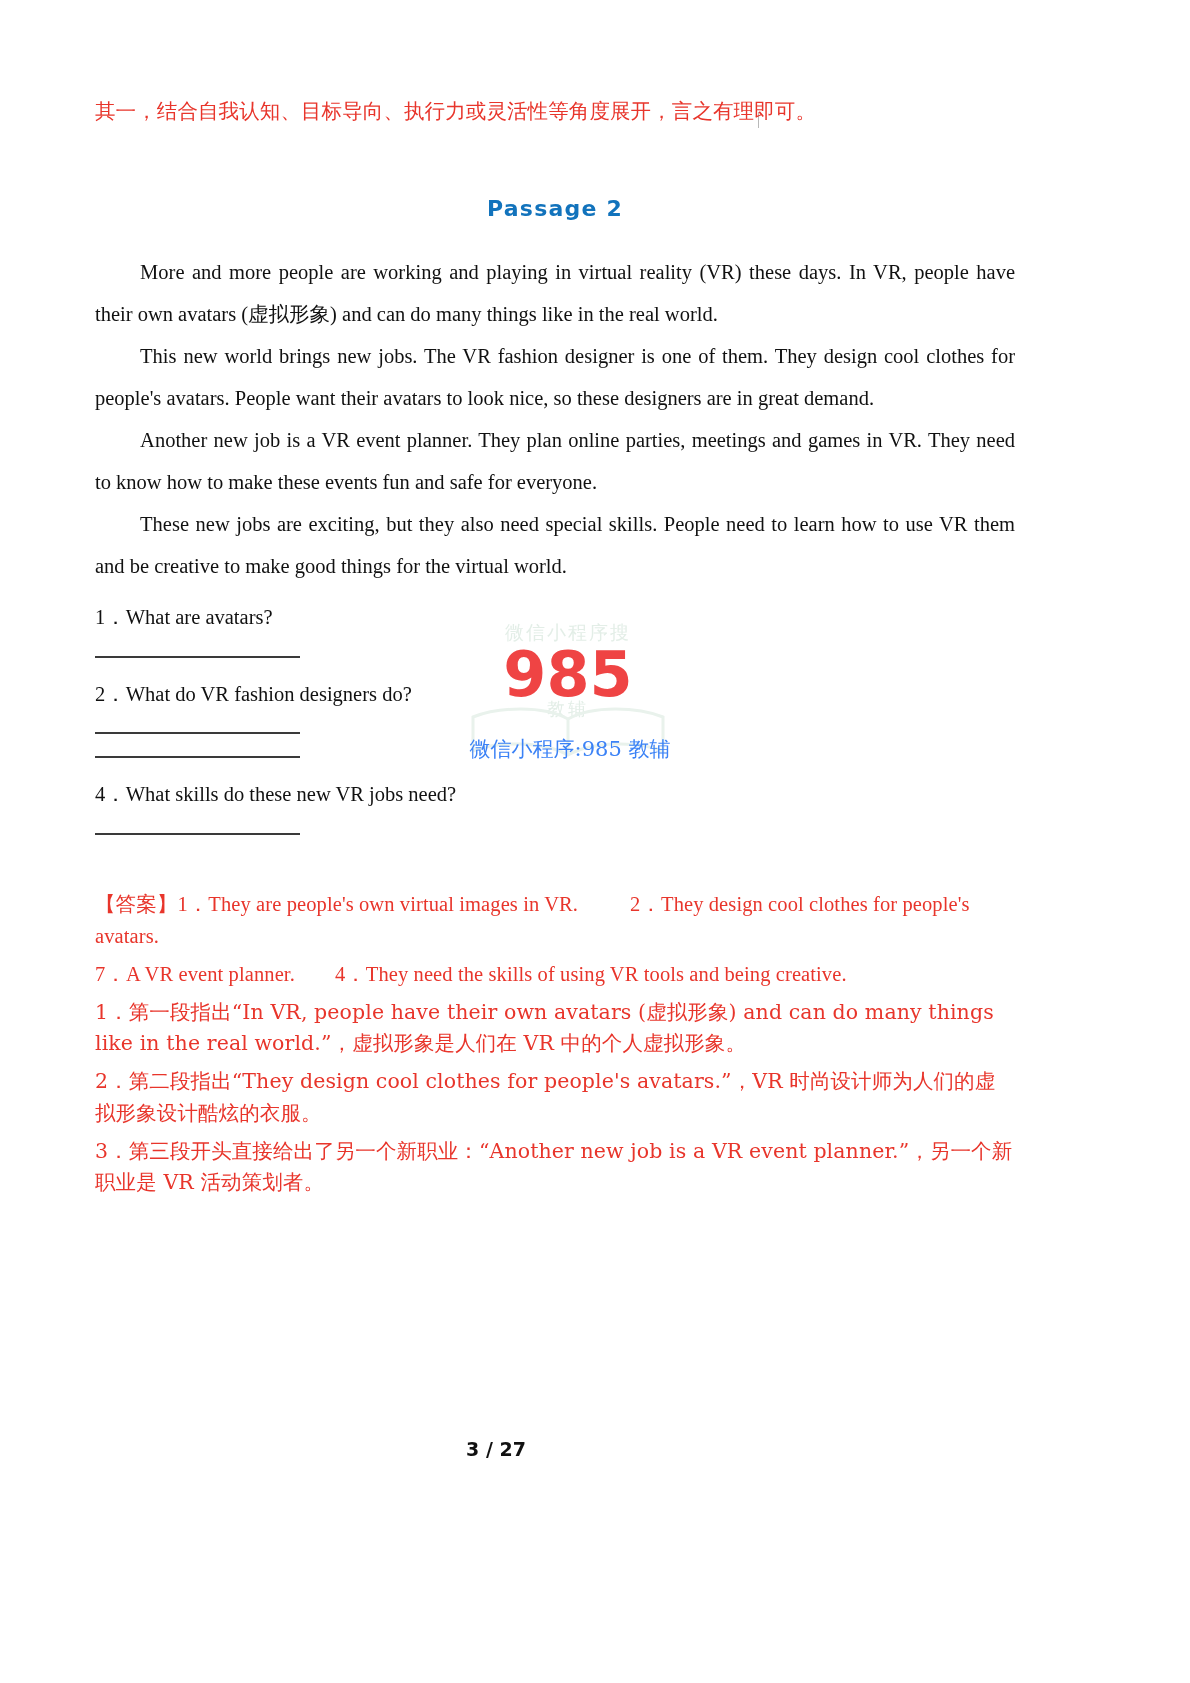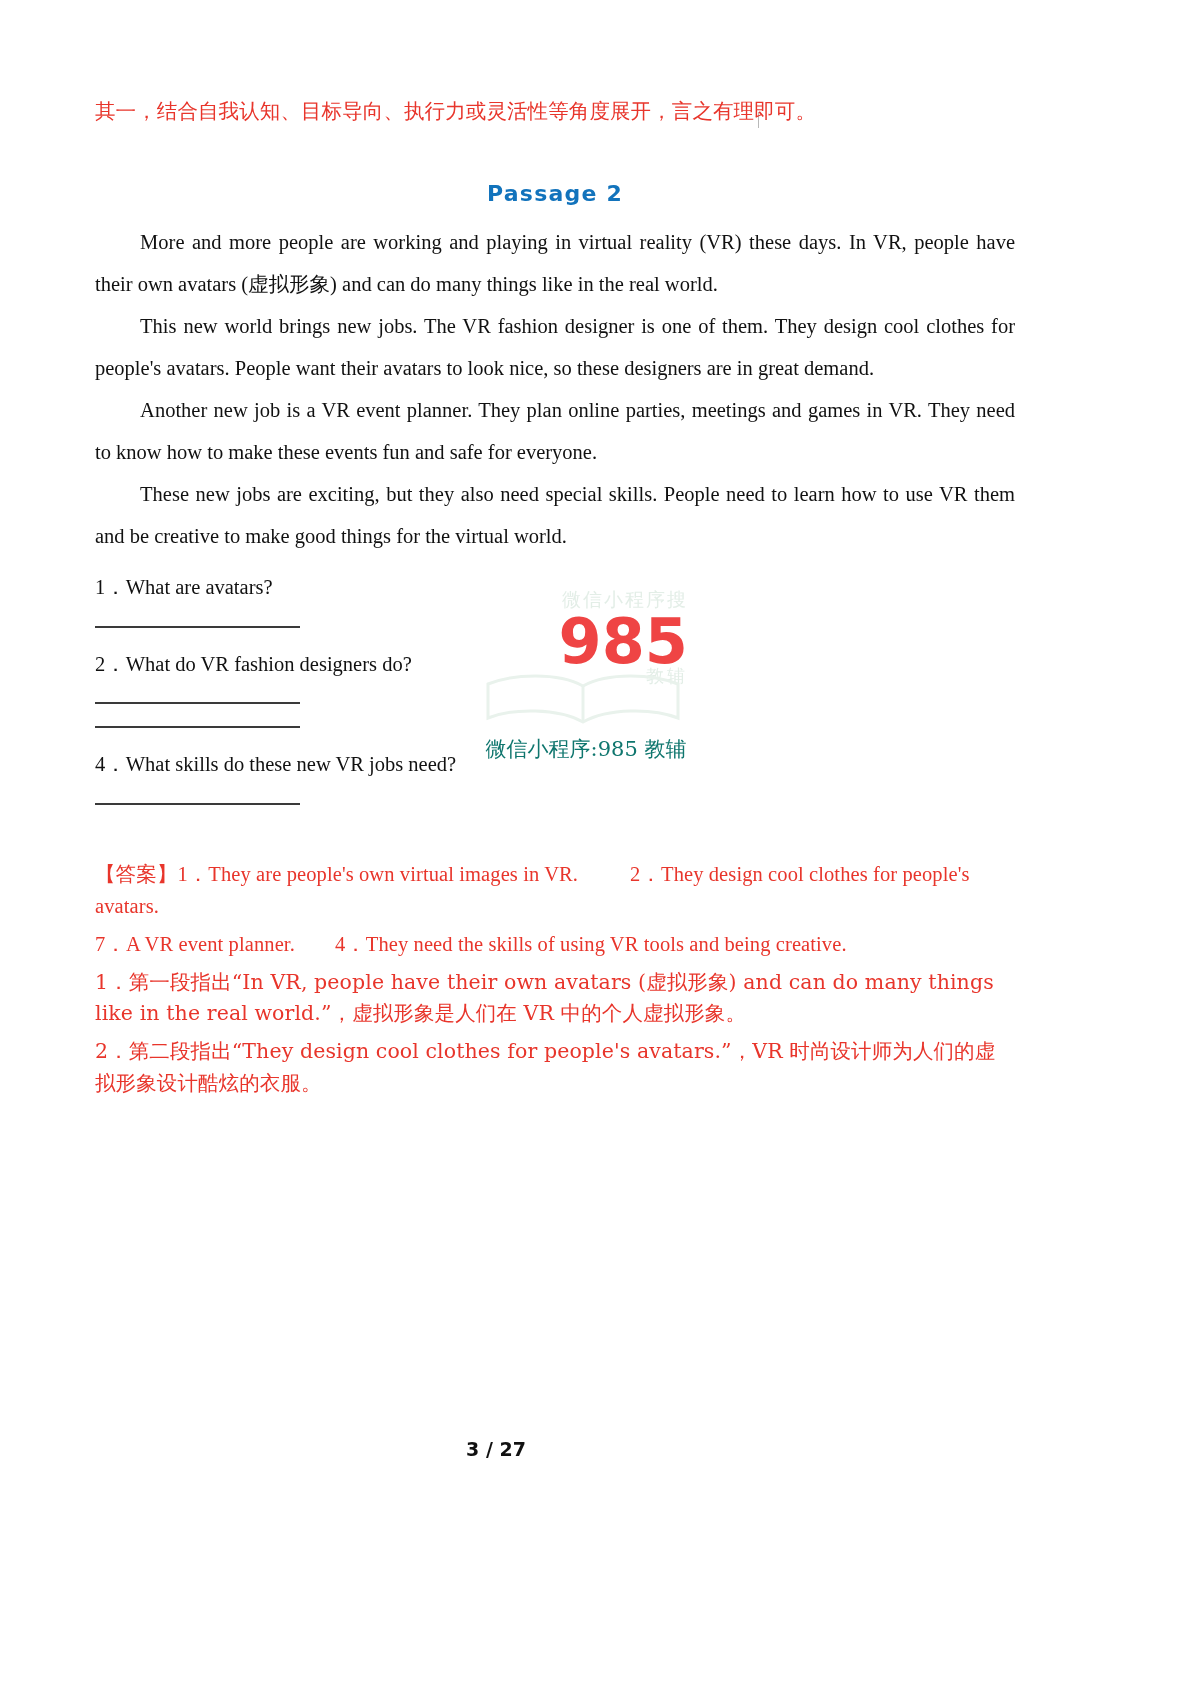--- a/index.html
+++ b/index.html
@@ -57,21 +57,21 @@
   }
 
   
   .passage-heading {
     text-align: center;
     color: #1273bc;
     font-weight: bold;
     font-size: 22px;
     font-family: "DejaVu Sans", "Liberation Sans", sans-serif;
     letter-spacing: 1.2px;
-    margin: 1px;
+    margin: 16px;
   }
 
   
   .body-para {
     font-size: 20.5px;
     line-height: 2.05;
     text-align: justify;
     text-justify: inter-word;
     text-indent: 2.2em;
     margin: 0;
@@ -90,23 +90,23 @@
     width: 205px;
     height: 0;
     border-bottom: 2px solid #3a3a3a;
     margin: 22px 0 20px 0;
   }
 
   
   .watermark {
     position: absolute;
     left: 448px;
-    top: 587px;
+    top: 620px;
     width: 240px;
-    text-align: right;
+    text-align: center;
     pointer-events: none;
     user-select: none;
   }
   .wm-top {
     font-size: 19px;
     color: #e3eee7;
     letter-spacing: 2px;
     font-family: "DejaVu Sans", sans-serif;
   }
   .wm-big {
@@ -121,26 +121,26 @@
     color: #e3eee7;
     letter-spacing: 3px;
     margin-top: -6px;
     font-family: "DejaVu Sans", sans-serif;
   }
   .wm-book {
     margin-top: -20px;
   }
   .wm-caption {
     position: absolute;
-    left: 396px;
+    left: 380px;
     top: 735px;
     width: 380px;
     text-align: center;
     font-size: 21px;
-    color: #0f766e;
+    color: #3b82f6;
     pointer-events: none;
     user-select: none;
     font-family: "DejaVu Serif", serif;
   }
 
   
   .footer {
     position: absolute;
     left: 0;
     top: 1438px;
@@ -210,18 +210,19 @@
       <span class="cn">【答案】</span><span>1．They are people's own virtual images in VR.</span><span style="display:inline-block;width:52px"></span><span>2．They design cool clothes for people's avatars.</span>
     </p>
 
     <p class="red-line">
       <span>7．A VR event planner.</span><span style="display:inline-block;width:40px"></span><span>4．They need the skills of using VR tools and being creative.</span>
     </p>
 
 
     <p class="red-line cn">1．第一段指出“In VR, people have their own avatars (虚拟形象) and can do many things like in the real world.”，虚拟形象是人们在 VR 中的个人虚拟形象。</p>
     <p class="red-line cn">2．第二段指出“They design cool clothes for people's avatars.”，VR 时尚设计师为人们的虚拟形象设计酷炫的衣服。</p>
+    <p class="red-line cn">3．第三段开头直接给出了另一个新职业：“Another new job is a VR event planner.”，另一个新职业是 VR 活动策划者。</p>
 
   </div>
 
   <div class="footer">3 / 27</div>
 
 </div>
 
 </body></html>

